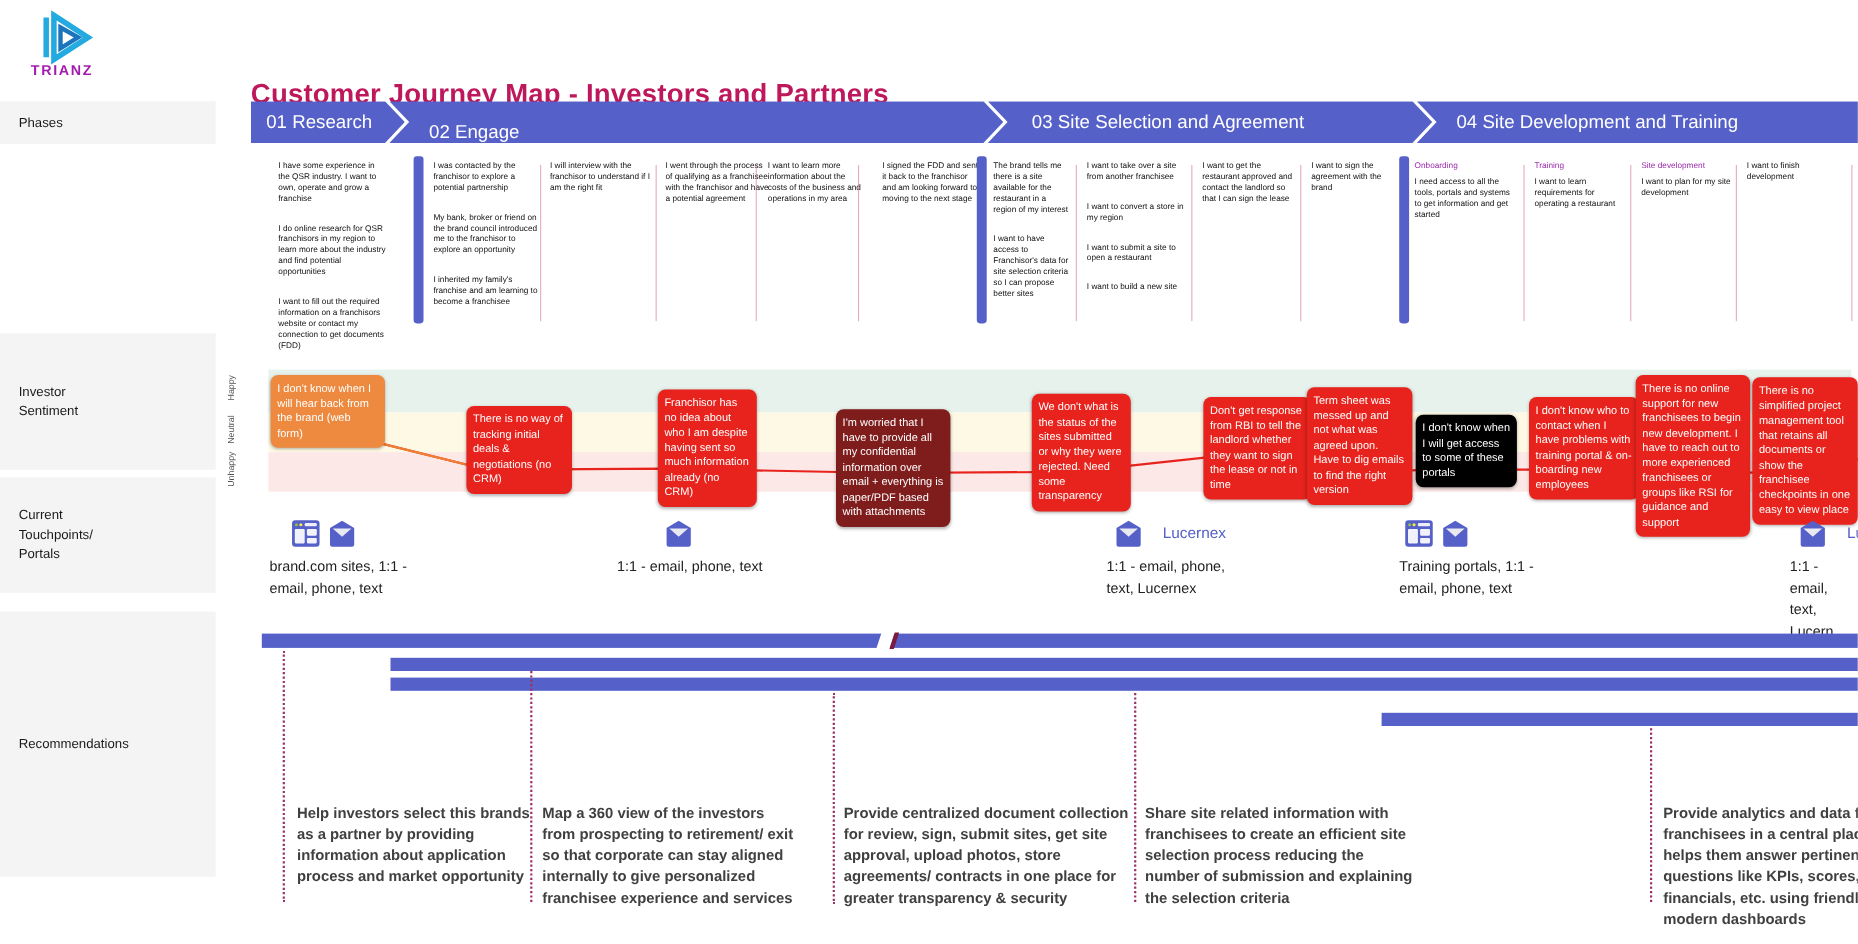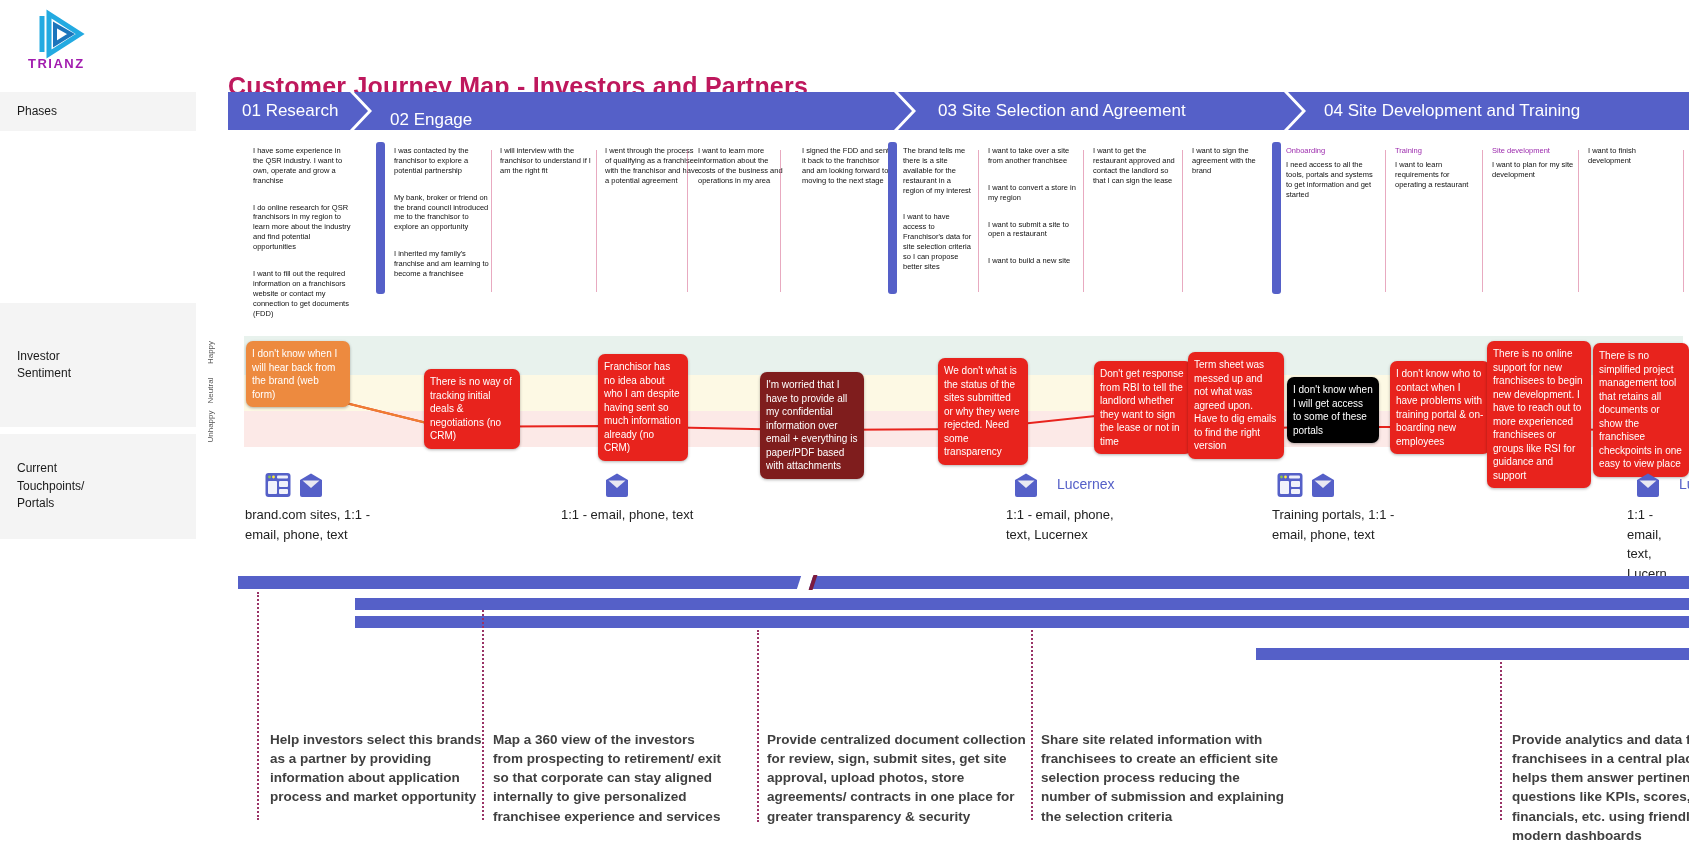--- a/index.html
+++ b/index.html
@@ -52,20 +52,21 @@
   </svg>
   <div id="brand-name">TRIANZ</div>
   <div id="page-title">Customer Journey Map - Investors and Partners</div>
 
   <div class="side-row" style="top:92px;height:39px;">Phases</div>
   <div class="side-row" style="top:303px;height:124px;">Investor
 Sentiment</div>
   <div class="side-row" style="top:434px;height:105px;">Current
 Touchpoints/
 Portals</div>
+  <div class="side-row" style="top:556px;height:241px;">Recommendations</div>
 
   <div class="phase-seg seg-first" style="left:228px;width:140px;padding-left:14px;">
     <span>01 Research</span>
     </div>
   <div class="phase-seg seg-mid" style="left:354px;width:558px;padding-left:36px;align-items:flex-end;">
     <span>02 Engage</span>
     </div>
   <div class="phase-seg seg-mid" style="left:898px;width:404px;padding-left:40px;">
     <span>03 Site Selection and Agreement</span>
     </div>

